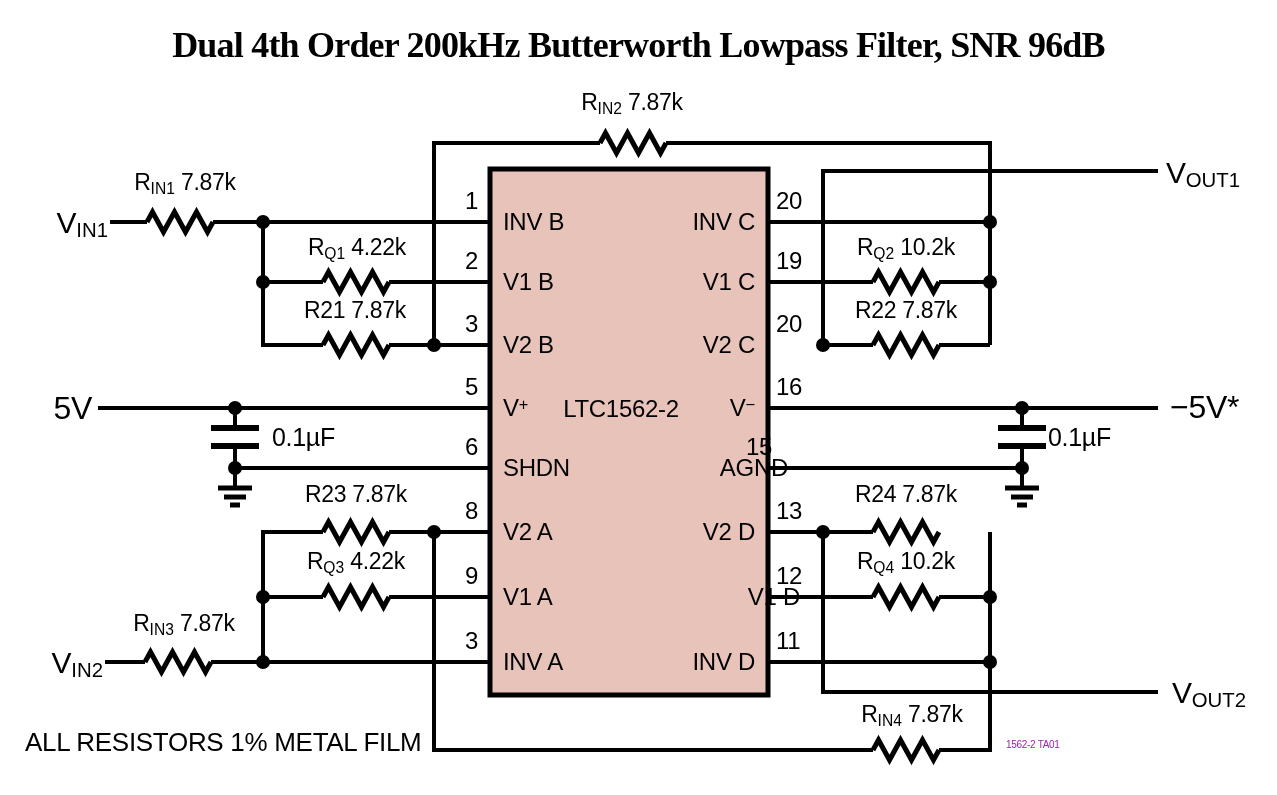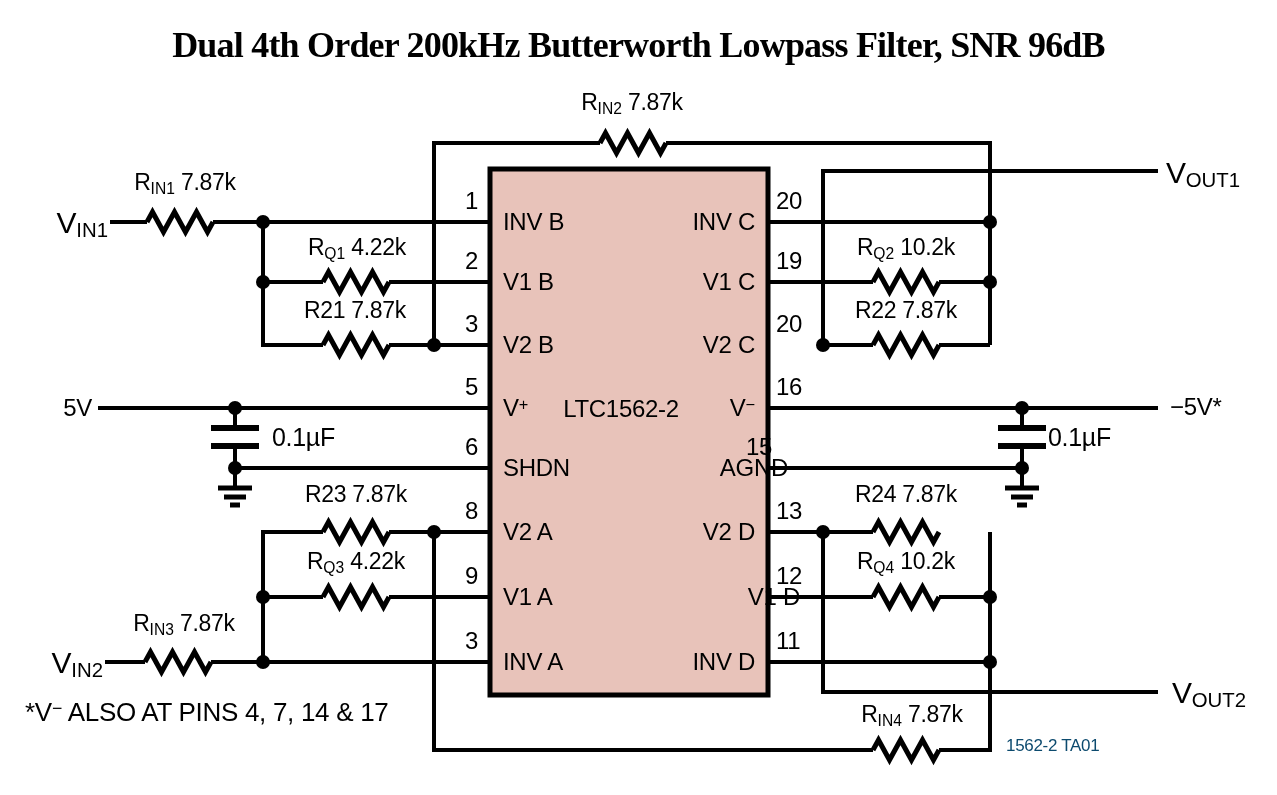--- a/index.html
+++ b/index.html
@@ -7,24 +7,24 @@
           font-family:"Liberation Sans",sans-serif;color:#000;}
   .canvas svg{position:absolute;left:0;top:0;}
   .lbl{position:absolute;white-space:nowrap;line-height:1;letter-spacing:-0.3px;}
   .ac{transform:translate(-50%,-50%);}
   .al{transform:translateY(-50%);}
   .ar{transform:translate(-100%,-50%);}
   .rlab{font-size:23px;}
   .pname{font-size:24px;}
   .pnum{font-size:24px;}
   .port{font-size:30px;}
-  .rail{font-size:24px;}
+  .rail{font-size:32px;}
   .capl{font-size:25px;}
   .note{font-size:26px;}
-  .fig{font-size:17px;color:#0c4a6e;}
+  .fig{font-size:10px;color:#a21caf;}
   .part{font-size:24px;}
   .title{position:absolute;left:0;top:24px;width:100%;text-align:center;
          font-size:36px;font-weight:bold;letter-spacing:-0.8px;font-family:Liberation Serif, serif;}
   .sb{font-size:.68em;vertical-align:-0.22em;letter-spacing:0;}
   .sp{font-size:.68em;vertical-align:.38em;letter-spacing:0;}
   .vl{margin-left:6px;}
 </style>
 </head>
 <body>
 
@@ -154,17 +154,17 @@
   <div class="lbl al capl" style="left:272px;top:437px">0.1µF</div>
   <div class="lbl al capl" style="left:1048px;top:437px">0.1µF</div>
 
   <div class="lbl ar port" style="left:108px;top:224px"><span>V</span><span class="sb">IN1</span></div>
   <div class="lbl ar port" style="left:103px;top:664px"><span>V</span><span class="sb">IN2</span></div>
   <div class="lbl al port" style="left:1166px;top:174px"><span>V</span><span class="sb">OUT1</span></div>
   <div class="lbl al port" style="left:1172px;top:694px"><span>V</span><span class="sb">OUT2</span></div>
   <div class="lbl ar rail" style="left:92px;top:408px">5V</div>
   <div class="lbl al rail" style="left:1170px;top:407px">−5V*</div>
 
-  <div class="lbl al note" style="left:25px;top:712px"><span>*V</span><span class="sp">−</span><span> ALSO AT PINS 4, 7, 14 &amp; 17</span></div>
+  <div class="lbl al note" style="left:25px;top:742px">ALL RESISTORS 1% METAL FILM</div>
 
   <div class="lbl al fig" style="left:1006px;top:745px">1562-2 TA01</div>
 
 </div>
 
 </body></html>

